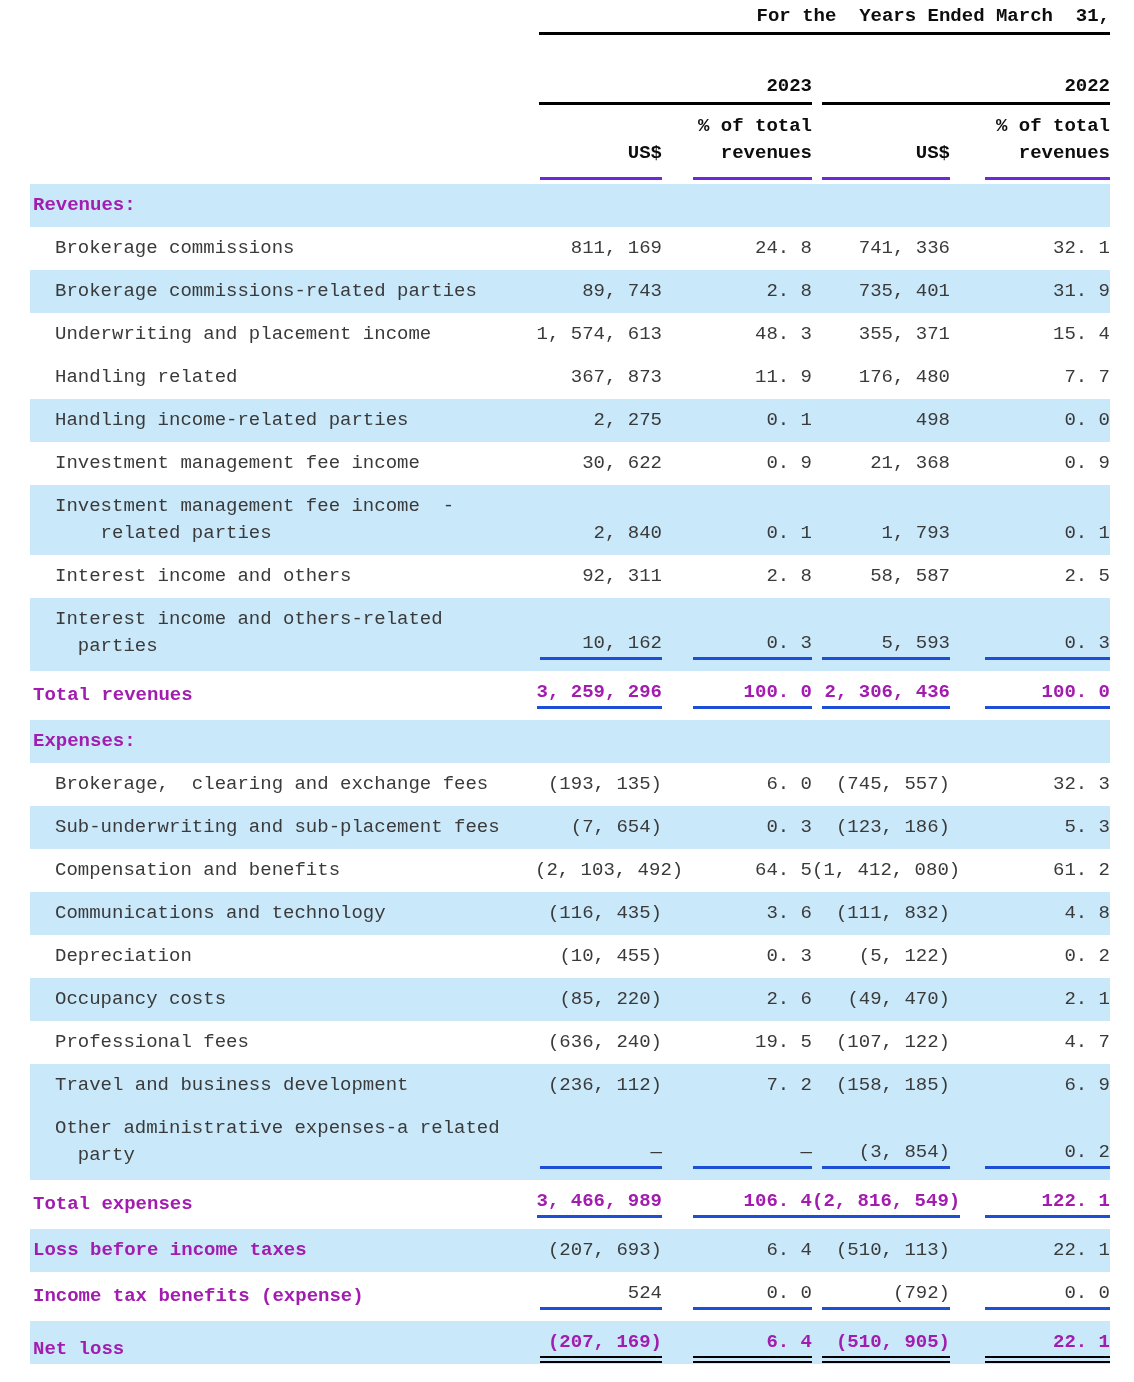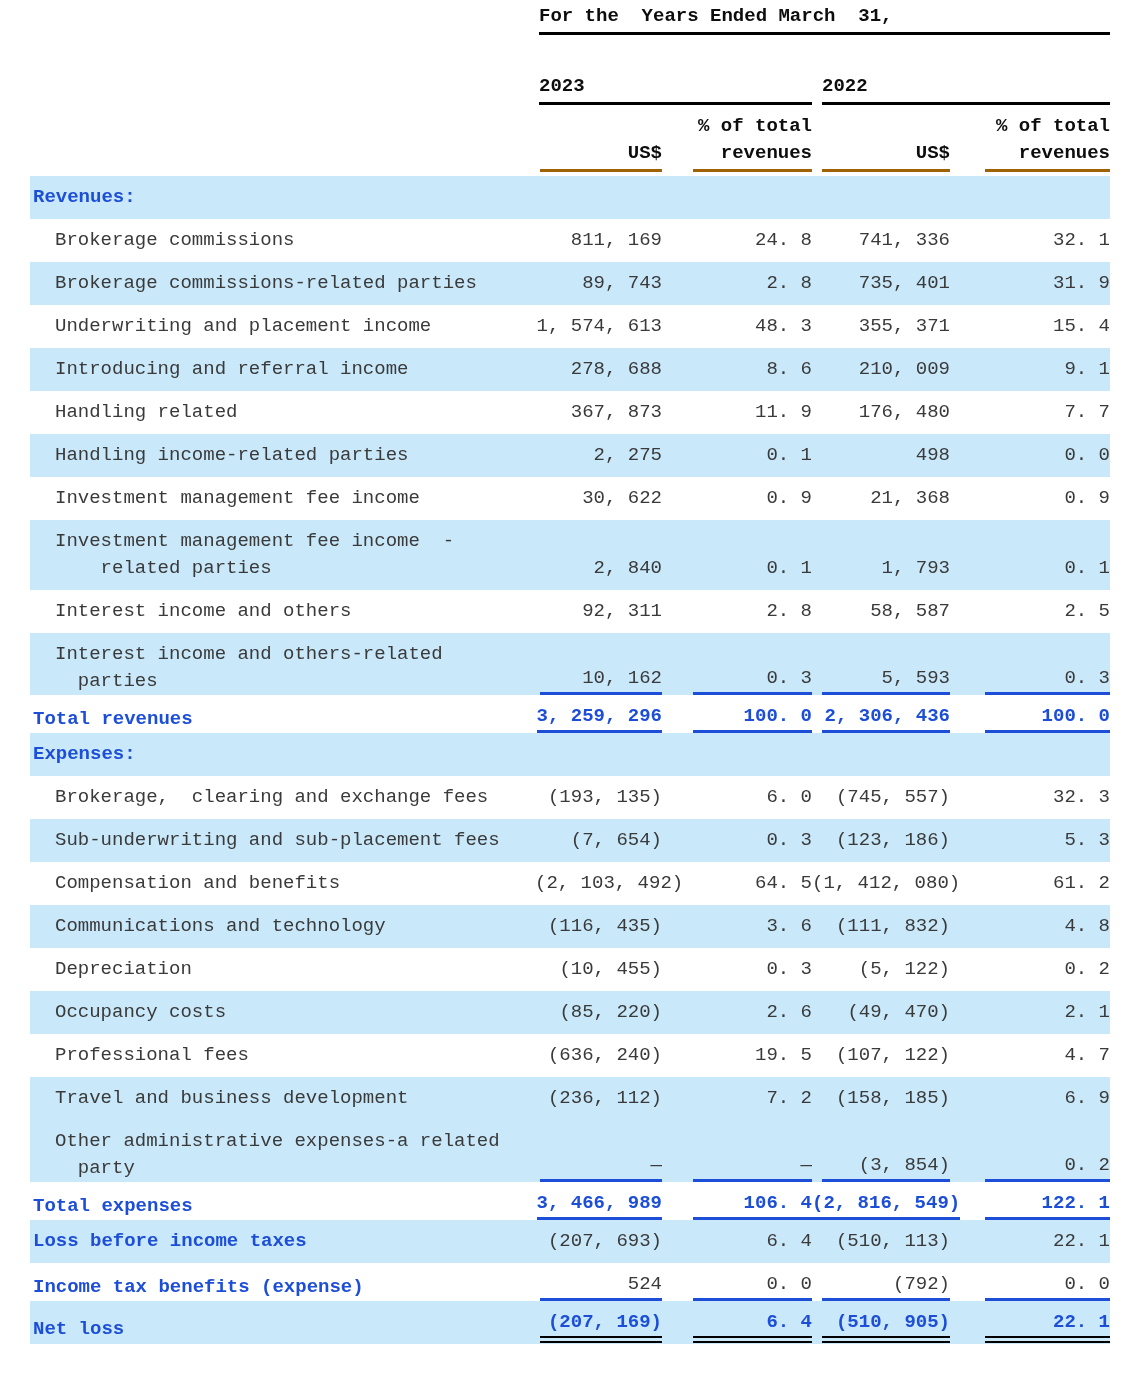--- a/index.html
+++ b/index.html
@@ -19,37 +19,37 @@
   .lab{white-space:pre;}
   .lab span{display:block;}
   .vbox{display:inline-block;white-space:pre;text-align:right;}
   .vbox.us1{min-width:122px;}
   .vbox.pct1{min-width:119px;}
   .vbox.us2{min-width:128px;}
   .vbox.pct2{min-width:125px;}
   .ind0 .lab{padding-left:3px;}
   .ind1 .lab{padding-left:25px;}
   tr.shaded{background:#c9e8fa;}
-  tr.bl .lab, tr.bv .vbox{font-weight:bold;color:#1d4ed8;}
+  tr.bl .lab, tr.bv .vbox{font-weight:bold;color:#a21caf;}
   
   .vbox.r1{border-bottom:3px solid #1d4ed8;}
   .vbox.r2{border-bottom:7px double #000;}
-  tr.ruled1 td{padding-bottom:0;}
+  tr.ruled1 td{padding-bottom:11px;}
   tr.ruled2 td{padding-bottom:1px;}
   
   thead td{font-weight:bold;color:#0d0d0d;}
   .hrow1 td{padding:3px 0 5px;}
   .hrow2 td{padding:3px 0 6px;}
   .hrow3 td{padding:2px 0 4px;}
-  .hspan{display:inline-block;white-space:pre;text-align:left;}
+  .hspan{display:inline-block;white-space:pre;text-align:right;}
   .hspan.title{width:571px;border-bottom:3px solid #000;padding-bottom:2px;}
   .hspan.grp{border-bottom:3px solid #000;padding-bottom:2px;margin-top:30px;}
   .hspan.g1{width:273px;}
   .hspan.g2{width:288px;}
-  .hu{border-bottom:3px solid #a16207;padding-bottom:2px;text-align:right;}
+  .hu{border-bottom:3px solid #6d28d9;padding-bottom:10px;text-align:right;}
 </style>
 </head>
 <body>
 
 <div class="sheet">
   <table>
     <colgroup>
       <col class="c-label">
         <col class="c-us1">
         <col class="c-pct1">
@@ -112,29 +112,20 @@
         </tr>
         <tr class="">
           <td class="lbl ind1">
             <div class="lab"><span>Underwriting and placement income</span></div>
           </td>
           <td class="num"><span class="vbox us1">1, 574, 613</span></td>
           <td class="num"><span class="vbox pct1">48. 3</span></td>
           <td class="num"><span class="vbox us2">355, 371</span></td>
           <td class="num"><span class="vbox pct2">15. 4</span></td>
         </tr>
-        <tr class="shaded">
-          <td class="lbl ind1">
-            <div class="lab"><span>Introducing and referral income</span></div>
-          </td>
-          <td class="num"><span class="vbox us1">278, 688</span></td>
-          <td class="num"><span class="vbox pct1">8. 6</span></td>
-          <td class="num"><span class="vbox us2">210, 009</span></td>
-          <td class="num"><span class="vbox pct2">9. 1</span></td>
-        </tr>
         <tr class="">
           <td class="lbl ind1">
             <div class="lab"><span>Handling related</span></div>
           </td>
           <td class="num"><span class="vbox us1">367, 873</span></td>
           <td class="num"><span class="vbox pct1">11. 9</span></td>
           <td class="num"><span class="vbox us2">176, 480</span></td>
           <td class="num"><span class="vbox pct2">7. 7</span></td>
         </tr>
         <tr class="shaded">

